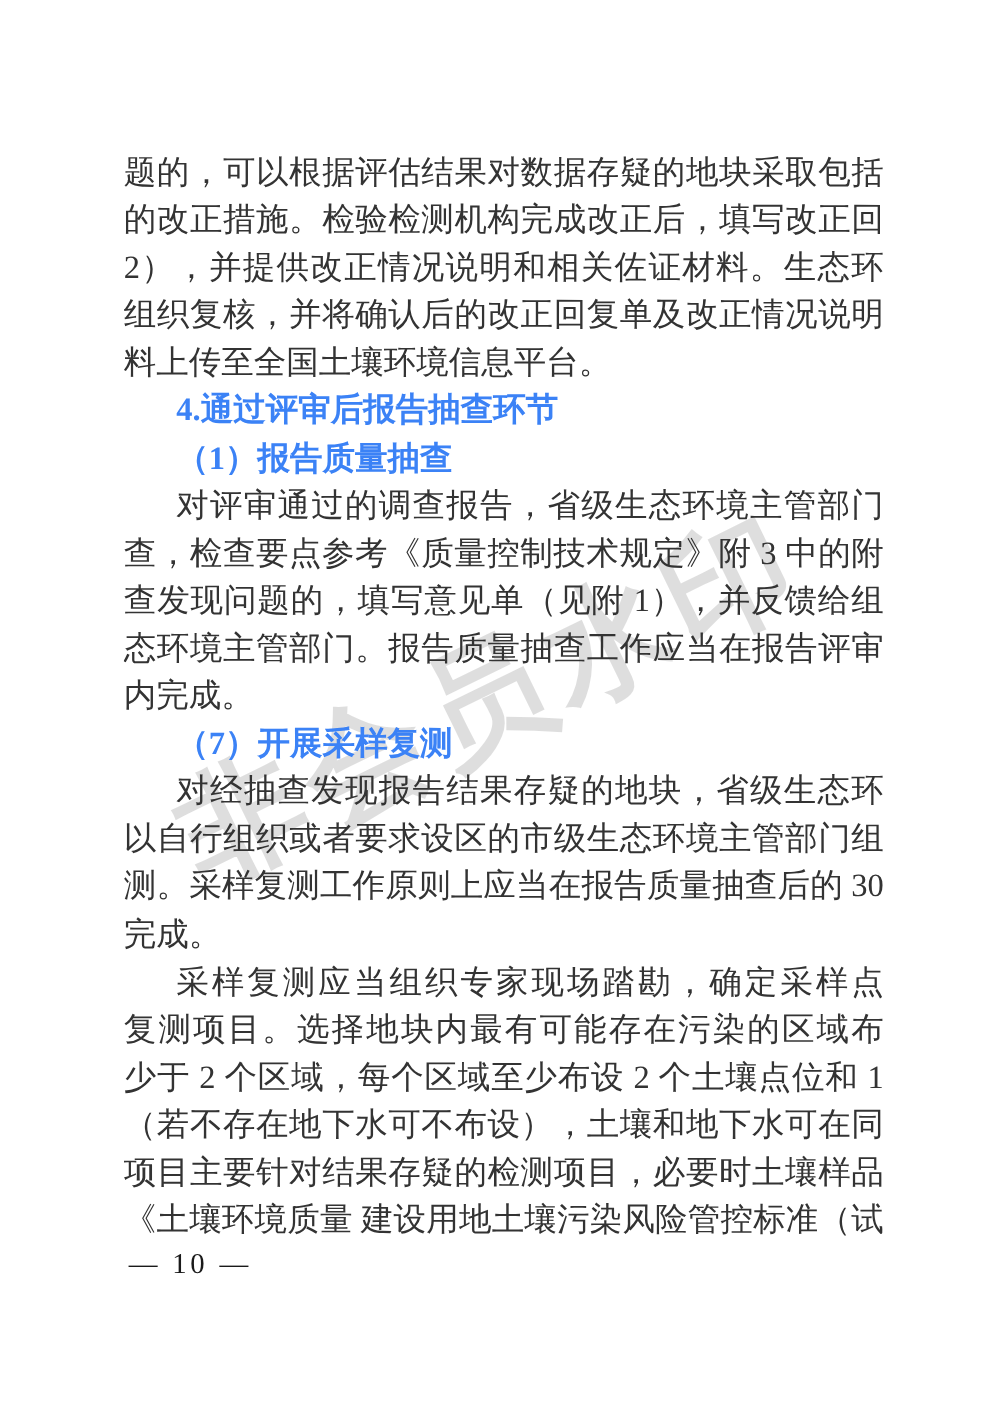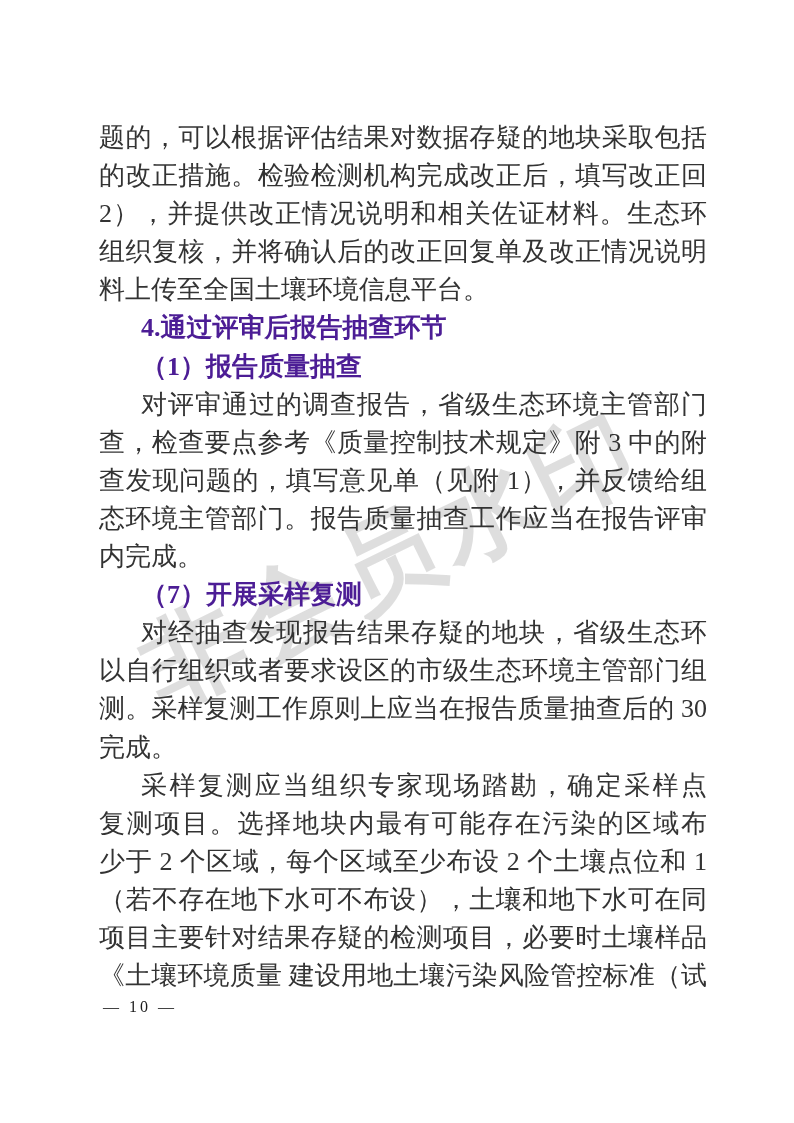--- a/index.html
+++ b/index.html
@@ -50,34 +50,34 @@
     text-align-last: justify;
     text-justify: inter-character;
     overflow: hidden;
     height: 38.1px;
   }
   .line.left {
     text-align: left;
   }
   .line.bold {
     font-weight: 700;
-    color: #4c1d95;
+    color: #3b82f6;
   }
   .line.indent {
     padding-left: 42px;
   }
   .line.fill.indent {
     padding-left: 42px;
     width: 566px;
   }
   .footer {
     position: absolute;
     left: 103px;
     top: 998px;
-    font-size: 16px;
+    font-size: 23px;
     letter-spacing: 3px;
     color: #222222;
     z-index: 1;
   }
 </style>
 </head>
 <body>
 
 <div class="page">
   <div class="watermark" style="color: rgba(0, 0, 0, 0.13);">非会员水印</div>

